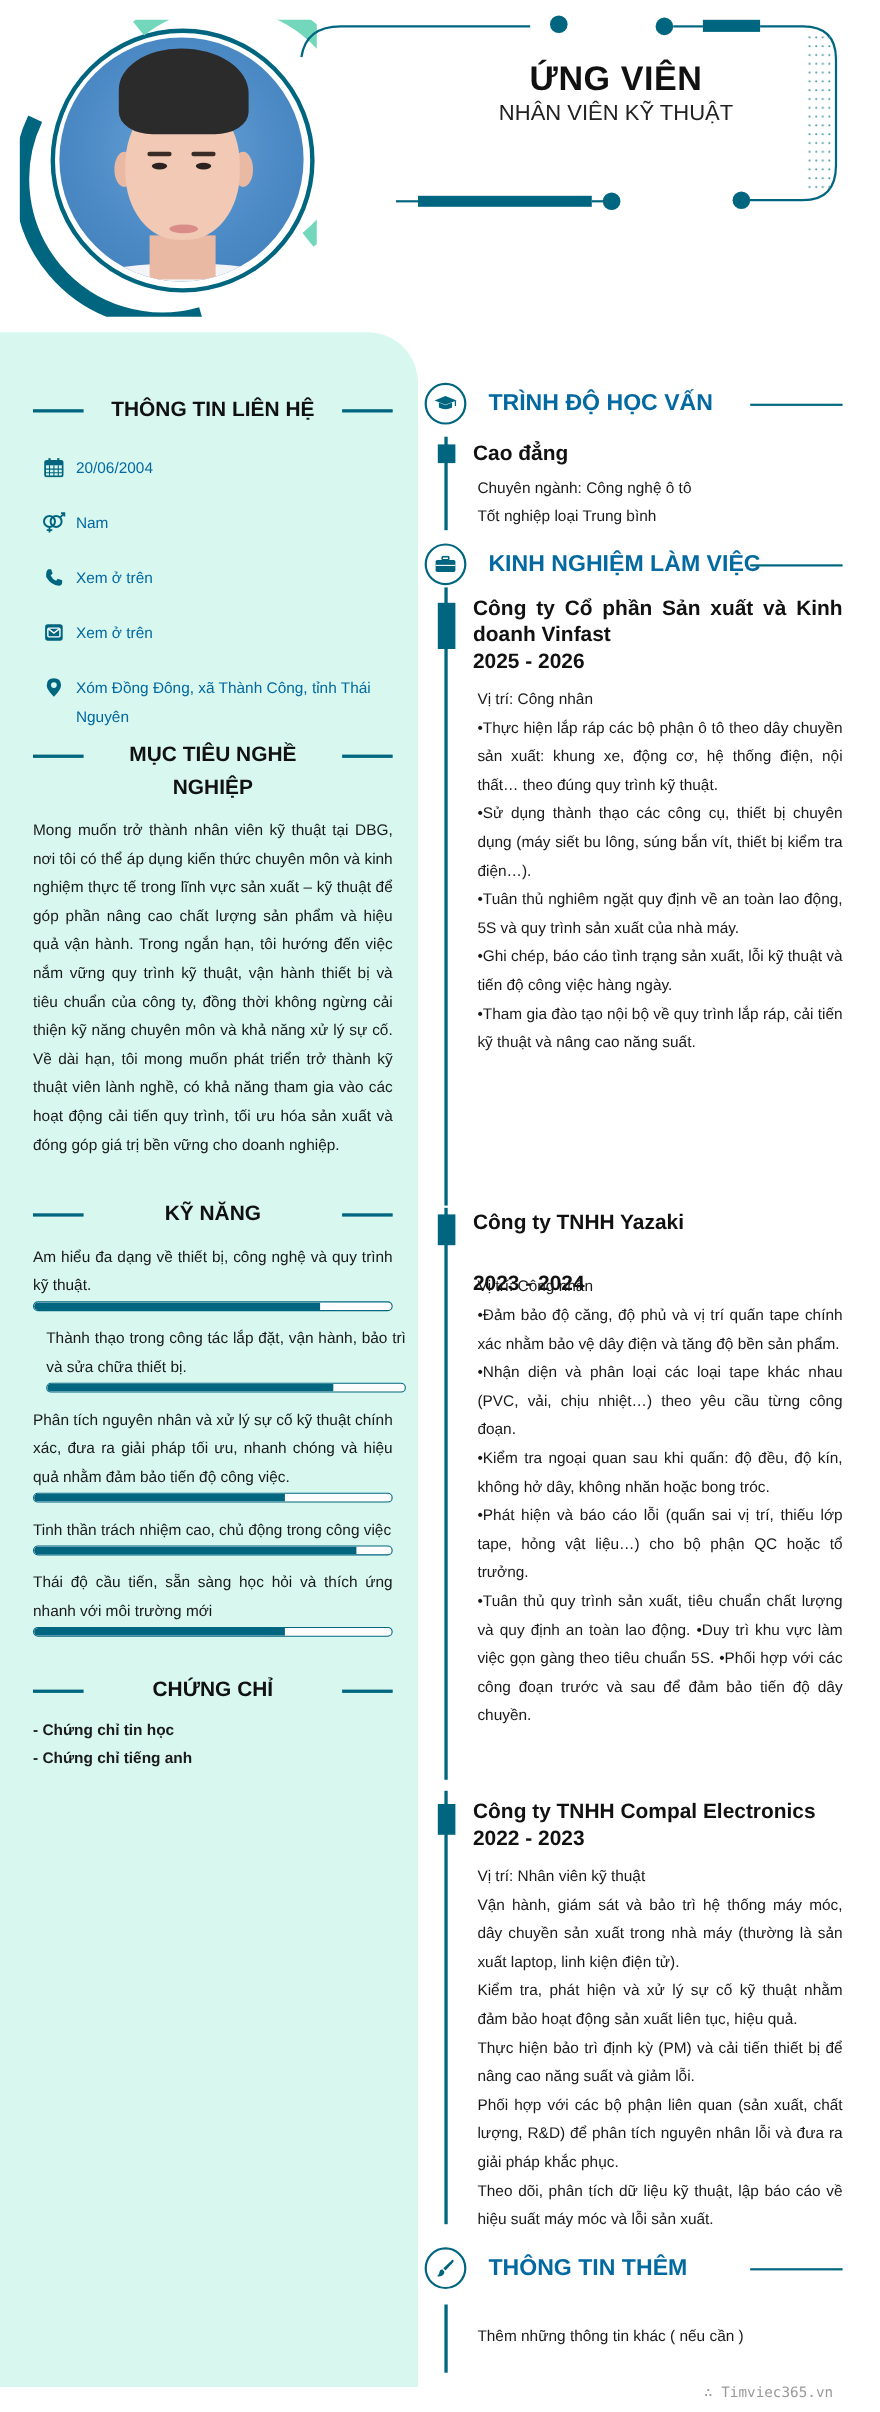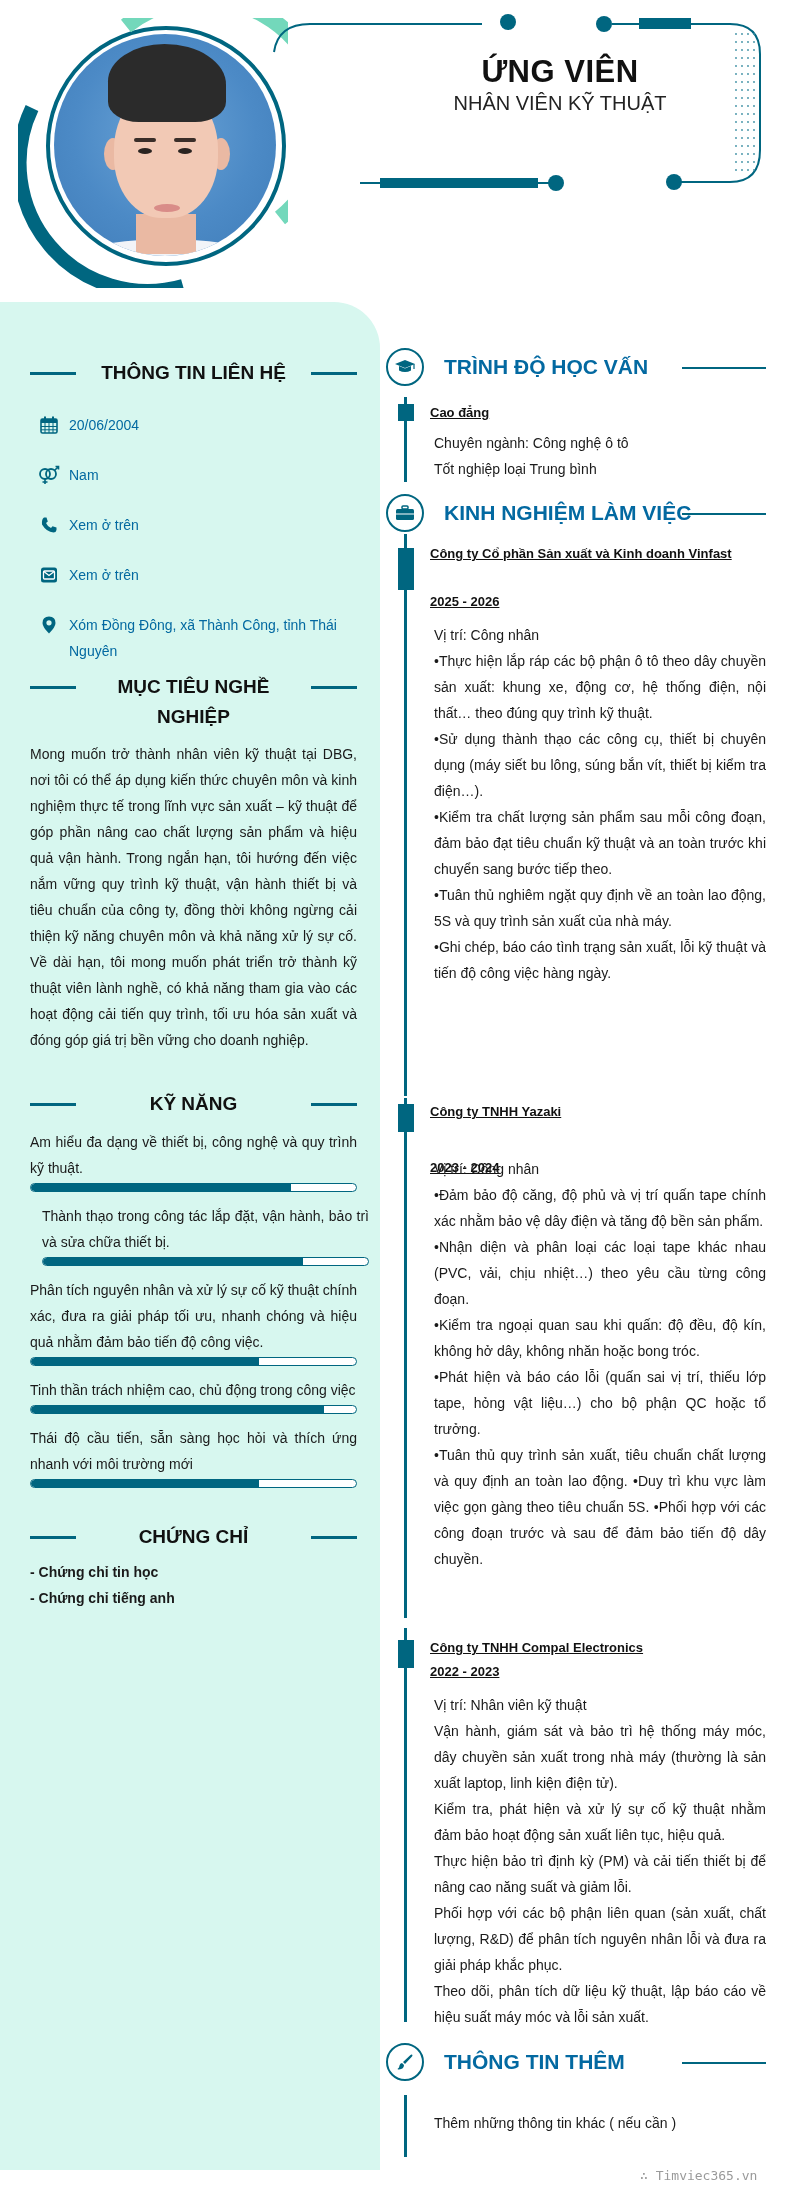--- a/index.html
+++ b/index.html
@@ -47,21 +47,21 @@
     .cert { position: absolute; left: 30px; font-size: 14px; line-height: 24px; color: #1a1a1a; font-weight: bold; }
 
     .right-sec-head { position: absolute; left: 386px; width: 380px; height: 40px; }
     .right-sec-head .circle { position: absolute; left: 0; top: 0; width: 38px; height: 38px; border: 2px solid #006680; border-radius: 50%; background: #fff; display: flex; align-items: center; justify-content: center; }
     .right-sec-head .t { position: absolute; left: 58px; top: 4px; font-size: 21px; font-weight: 700; color: #0369a1; line-height: 30px; white-space: nowrap; }
     .right-sec-head .line { position: absolute; right: 0; top: 19px; height: 2px; background: #006680; }
 
     .vline { position: absolute; left: 404px; width: 3px; background: #006680; }
     .mark { position: absolute; left: 398px; width: 16px; background: #006680; }
 
-    .entry-title { position: absolute; left: 430px; width: 336px; font-size: 13px; font-weight: 700; line-height: 24px; color: #111; text-align: justify; text-decoration: underline; }
+    .entry-title { position: absolute; left: 430px; width: 336px; font-size: 19px; font-weight: 700; line-height: 24px; color: #111; text-align: justify; }
     .entry-body { position: absolute; left: 434px; width: 332px; font-size: 14px; line-height: 26px; color: #1a1a1a; text-align: justify; }
 
     .watermark { position: absolute; left: 640px; top: 2168px; font-family: "DejaVu Sans Mono", "Liberation Mono", monospace; font-size: 13px; color: #9a9a9a; }
   </style>
 </head>
 <body>
 
 <div class="header">
   <div class="avatar-wrap">
     <svg width="270" height="270" viewBox="0 0 270 270">
@@ -258,23 +258,23 @@
 </div>
 
 <div class="vline" style="top:534px; height:562px;"></div>
 <div class="mark" style="top:548px; height:42px;"></div>
 <div class="entry-title" style="top:542px;">Công ty Cổ phần Sản xuất và Kinh doanh Vinfast</div>
 <div class="entry-title" style="top:590px;">2025 - 2026</div>
 <div class="entry-body" style="top:622px;">
   <div>Vị trí: Công nhân</div>
   <div>•Thực hiện lắp ráp các bộ phận ô tô theo dây chuyền sản xuất: khung xe, động cơ, hệ thống điện, nội thất… theo đúng quy trình kỹ thuật.</div>
   <div>•Sử dụng thành thạo các công cụ, thiết bị chuyên dụng (máy siết bu lông, súng bắn vít, thiết bị kiểm tra điện…).</div>
-  <div>•Kiểm tra chất lượng sản phẩm sau mỗi công đoạn, đảm bảo đạt tiêu chuẩn kỹ thuật và an toàn trước khi chuyển sang bước tiếp theo.</div>
   <div>•Tuân thủ nghiêm ngặt quy định về an toàn lao động, 5S và quy trình sản xuất của nhà máy.</div>
   <div>•Ghi chép, báo cáo tình trạng sản xuất, lỗi kỹ thuật và tiến độ công việc hàng ngày.</div>
+  <div>•Tham gia đào tạo nội bộ về quy trình lắp ráp, cải tiến kỹ thuật và nâng cao năng suất.</div>
 </div>
 
 <div class="vline" style="top:1098px; height:520px;"></div>
 <div class="mark" style="top:1104px; height:28px;"></div>
 <div class="entry-title" style="top:1100px;">Công ty TNHH Yazaki</div>
 <div class="entry-title" style="top:1124px;margin-top:32px;">2023 - 2024</div>
 <div class="entry-body" style="top:1156px;">
   <div>Vị trí: Công nhân</div>
   <div>•Đảm bảo độ căng, độ phủ và vị trí quấn tape chính xác nhằm bảo vệ dây điện và tăng độ bền sản phẩm.</div>
   <div>•Nhận diện và phân loại các loại tape khác nhau (PVC, vải, chịu nhiệt…) theo yêu cầu từng công đoạn.</div>

